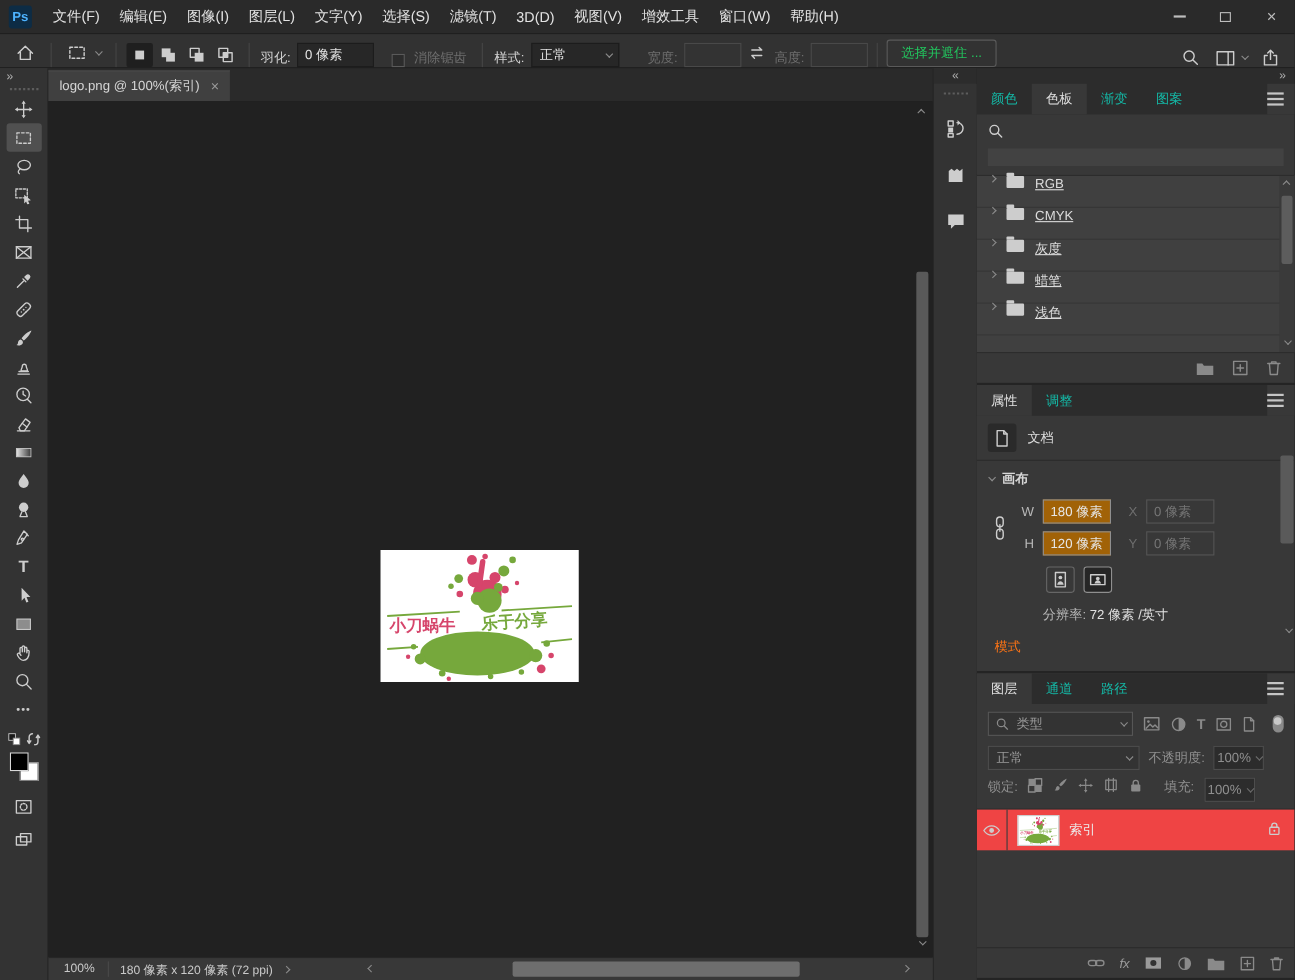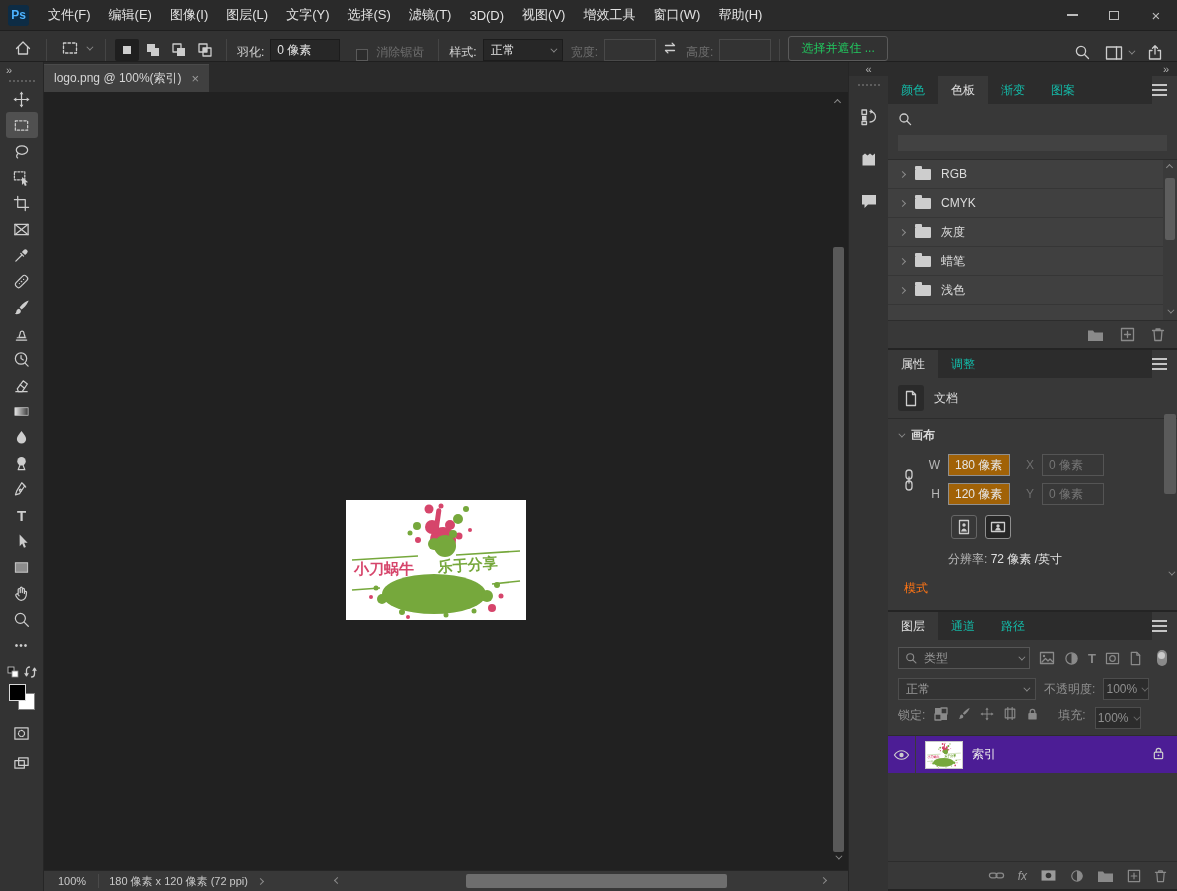--- a/index.html
+++ b/index.html
@@ -108,22 +108,22 @@
   .g-swatches { height:272px; flex:none; }
   .g-props { height:260px; flex:none; }
   .g-layers { flex:1; min-height:0; }
 
   
   .search-row { display:flex; align-items:center; padding:8px 10px 6px; gap:6px; flex:none; }
   .search-box { flex:1; height:24px; border:1px solid #6a6a6a; background:#3f3f3f; color:#9a9a9a;
     display:flex; align-items:center; padding:0 8px; }
   .recent-strip { height:16px; background:#424242; margin:2px 10px 8px; flex:none; }
   .sw-list { flex:1; background:#404040; border-top:1px solid #2c2c2c; position:relative; min-height:0; }
-  .sw-row { height:29px; display:flex; align-items:center; gap:10px; padding-left:12px;
-    border-bottom:1px solid #363636; }
+  .sw-row { height:29px; display:flex; align-items:flex-start; gap:10px; padding-left:12px;
+    border-bottom:1px solid #363636;text-decoration:underline; }
   .folder-ic { width:16px; height:11px; background:#cdcdcd; border-radius:1px; position:relative; }
   .folder-ic:before { content:""; position:absolute; top:-3px; left:0; width:7px; height:3px;
     background:#cdcdcd; border-radius:1px 1px 0 0; }
   .sw-scroll { position:absolute; right:0; top:0; bottom:0; width:14px; background:#3a3a3a; }
   .sw-thumb { position:absolute; left:2px; top:18px; width:10px; height:62px; background:#5d5d5d; border-radius:2px; }
   .pfooter { height:28px; display:flex; align-items:center; justify-content:flex-end; gap:16px;
     padding-right:12px; border-top:1px solid #2c2c2c; flex:none; }
 
   
   .doc-row { display:flex; align-items:center; gap:10px; padding:7px 10px; flex:none; }
@@ -160,21 +160,21 @@
     border-radius:50%; background:#c9c9c9; }
   .blend-row { display:flex; align-items:center; gap:8px; padding:4px 10px; flex:none; }
   .blend-sel { width:138px; height:22px; border:1px solid #4d4d4d; background:#333; color:#9a9a9a;
     display:flex; align-items:center; justify-content:space-between; padding:0 7px; }
   .op-lab { color:#8f8f8f; }
   .val-box { width:46px; height:22px; border:1px solid #4d4d4d; background:#2c2c2c; color:#8f8f8f;
     display:flex; align-items:center; justify-content:center; gap:4px; }
   .val-box .chev { border-color:#6b6b6b; }
   .lock-row { display:flex; align-items:flex-start; gap:9px; padding:3px 10px 6px; color:#8f8f8f;
     border-bottom:1px solid #2c2c2c; flex:none; }
-  .layer-row { height:37px; background:#4c1d95; display:flex; align-items:center; flex:none; }
+  .layer-row { height:37px; background:#ef4444; display:flex; align-items:center; flex:none; }
   .eye-cell { width:28px; display:flex; align-items:center; justify-content:center;
     border-right:1px solid #3a3a3a; align-self:stretch; }
   .layer-thumb { width:38px; height:28px; background:#fff; border:1px solid #c9c9c9; margin:0 9px;
     overflow:hidden; }
   .layer-name { flex:1; color:#ececec; }
   .layer-lock { padding-right:12px; }
   .layers-fill { flex:1; }
   .lfooter { height:28px; border-top:1px solid #2c2c2c; display:flex; align-items:center;
     justify-content:flex-end; gap:13px; padding-right:10px; flex:none; }
 
@@ -309,21 +309,21 @@
     <span class="ob-label">羽化:</span>
     <input class="ob-input" value="0 像素" style="">
     <span class="checkbox" style="margin-left:16px"></span>
     <span class="ob-label dis">消除锯齿</span>
     <div class="ob-sep"></div>
     <span class="ob-label">样式:</span>
     <div class="ob-select">
       <span>正常</span>
       <span class="chev d sm dk"></span>
     </div>
-    <span class="ob-label dis" style="margin-left:8px">宽度:</span>
+    <span class="ob-label dis" style="margin-left:26px">宽度:</span>
     <input class="ob-input dis" value="" style="">
     <div class="ob-btn">
       <svg width="16" height="16" viewBox="0 0 16 16">
           <path class="s" d="M3.5 5.5h9l-2.4-2.4M12.5 10.5h-9l2.4 2.4"></path>
         </svg>
     </div>
     <span class="ob-label dis">高度:</span>
     <input class="ob-input dis" value="" style="">
     <div class="ob-sep"></div>
     <span class="sm-btn">选择并遮住 ...</span>

